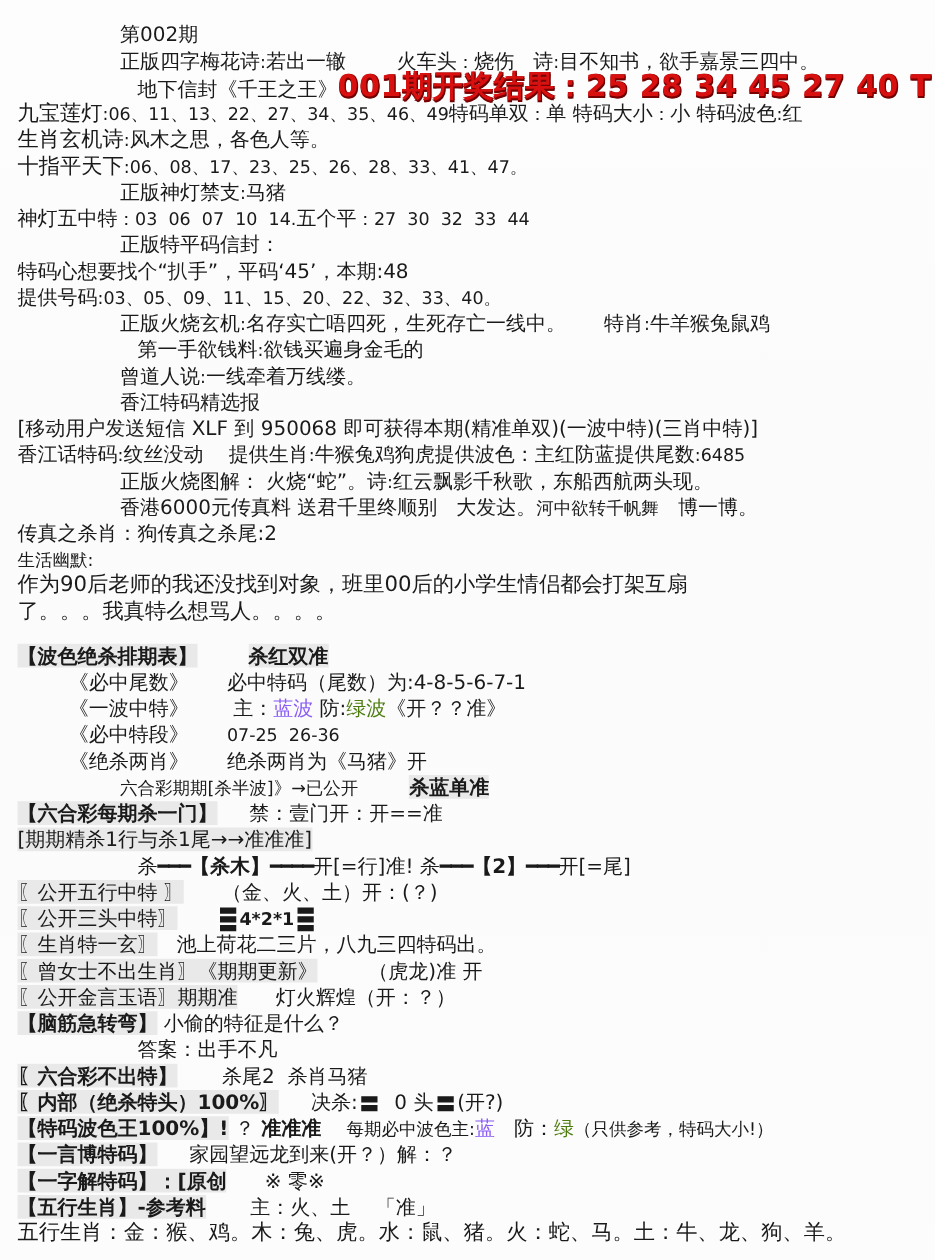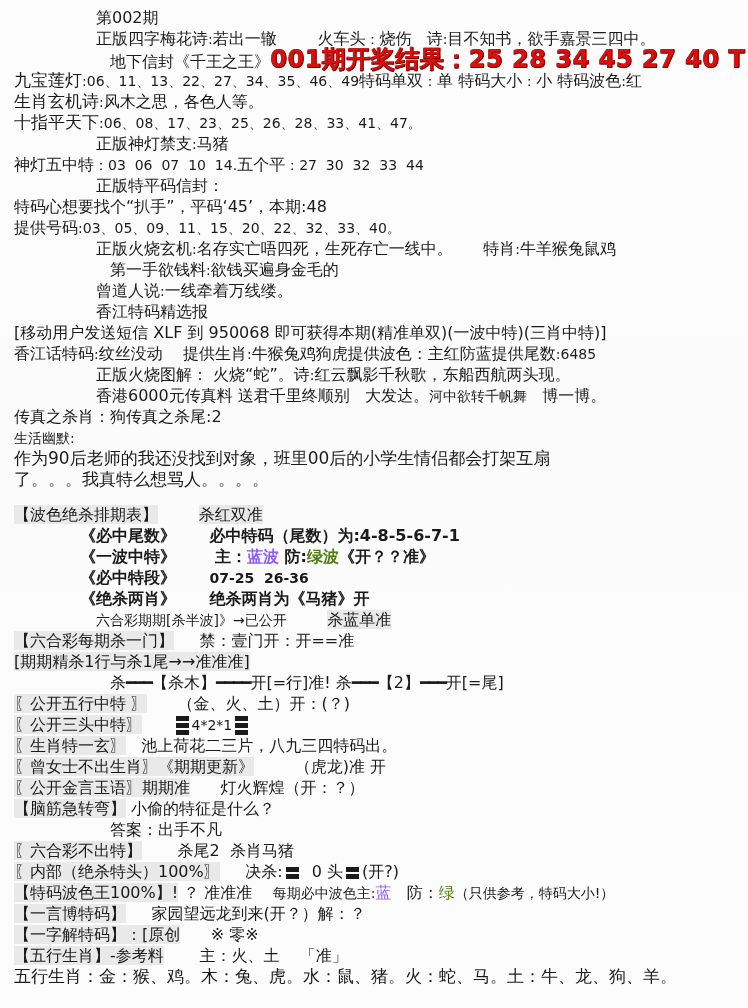--- a/index.html
+++ b/index.html
@@ -18,42 +18,42 @@
   
   .page {
     position: absolute;
     inset: 0;
     background:
       linear-gradient(180deg, #fdfdfd 0%, #fbfbfb 40%, #fcfcfc 100%);
   }
   .sheet {
     position: absolute;
     left: 0;
-    top: 4px;
+    top: 14px;
     width: 748px;
     padding: 4px 0 0 0;
     box-sizing: border-box;
   }
   .line {
     display: block;
     white-space: pre;
     line-height: 20px;
     height: 20px;
     font-size: 16px;
     letter-spacing: 0px;
     padding-left: 14px;
   }
   .line.tall { line-height: 21px; height: 21px; }
   .ind3 { padding-left: 96px; }
   .ind4 { padding-left: 110px; }
-  .ind5 { padding-left: 80px; font-weight: bold; }
+  .ind5 { padding-left: 55px; }
 
   .sm { font-size: 14px; }
   .lg { font-size: 17px; }
-  .b  { font-weight: normal; }
+  .b  { font-weight: bold; }
 
   .red {
     color: #d81010;
     font-weight: bold;
     font-size: 24px;
     text-shadow:
       1px 0 0 #7a0000,
       0 1px 0 #7a0000,
       1px 1px 0 #5a0000;
     letter-spacing: 0.5px;

